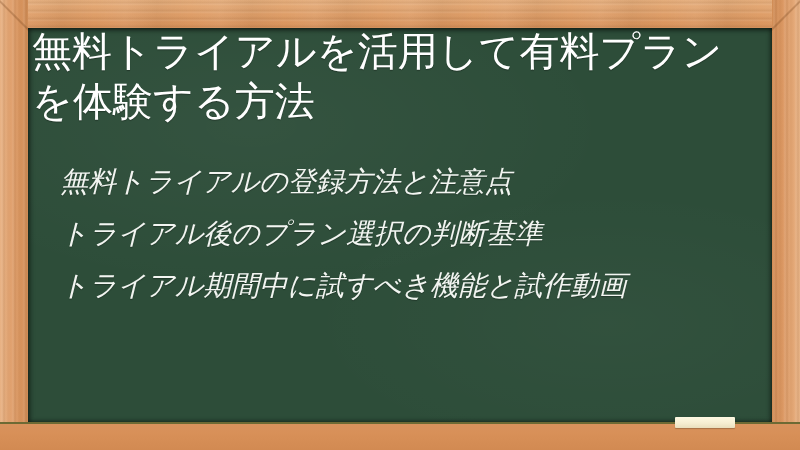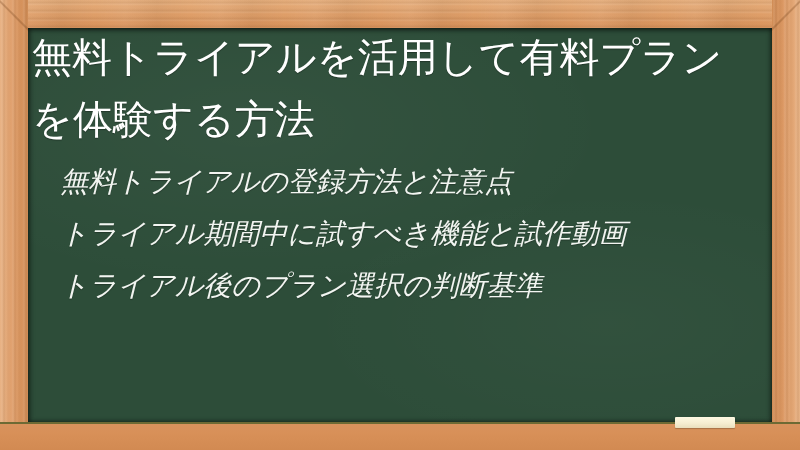--- a/index.html
+++ b/index.html
@@ -141,21 +141,21 @@
   }
 
   
   .title {
     position: absolute;
     left: 4px;
     top: -2px;
     width: 700px;
     color: #ffffff;
     font-size: 40px;
-    line-height: 62px;
+    line-height: 50px;
     font-weight: 400;
     letter-spacing: 0px;
     text-shadow: 0 1px 1px rgba(0,0,0,0.30);
     white-space: pre-line;
   }
 
   
   .list {
     position: absolute;
     left: 32px;
@@ -202,22 +202,22 @@
   <div class="mitre tr"></div>
 
   <div class="board">
     <div class="board-inner">
 
       <div class="title">無料トライアルを活用して有料プラン
 を体験する方法</div>
 
       <ul class="list">
         <li class="list-item">無料トライアルの登録方法と注意点</li>
+        <li class="list-item">トライアル後のプラン選択の判断基準</li>
         <li class="list-item">トライアル期間中に試すべき機能と試作動画</li>
-        <li class="list-item">トライアル後のプラン選択の判断基準</li>
       </ul>
 
     </div>
   </div>
 
   <div class="chalk"></div>
 
 </div>
 
 </body></html>

